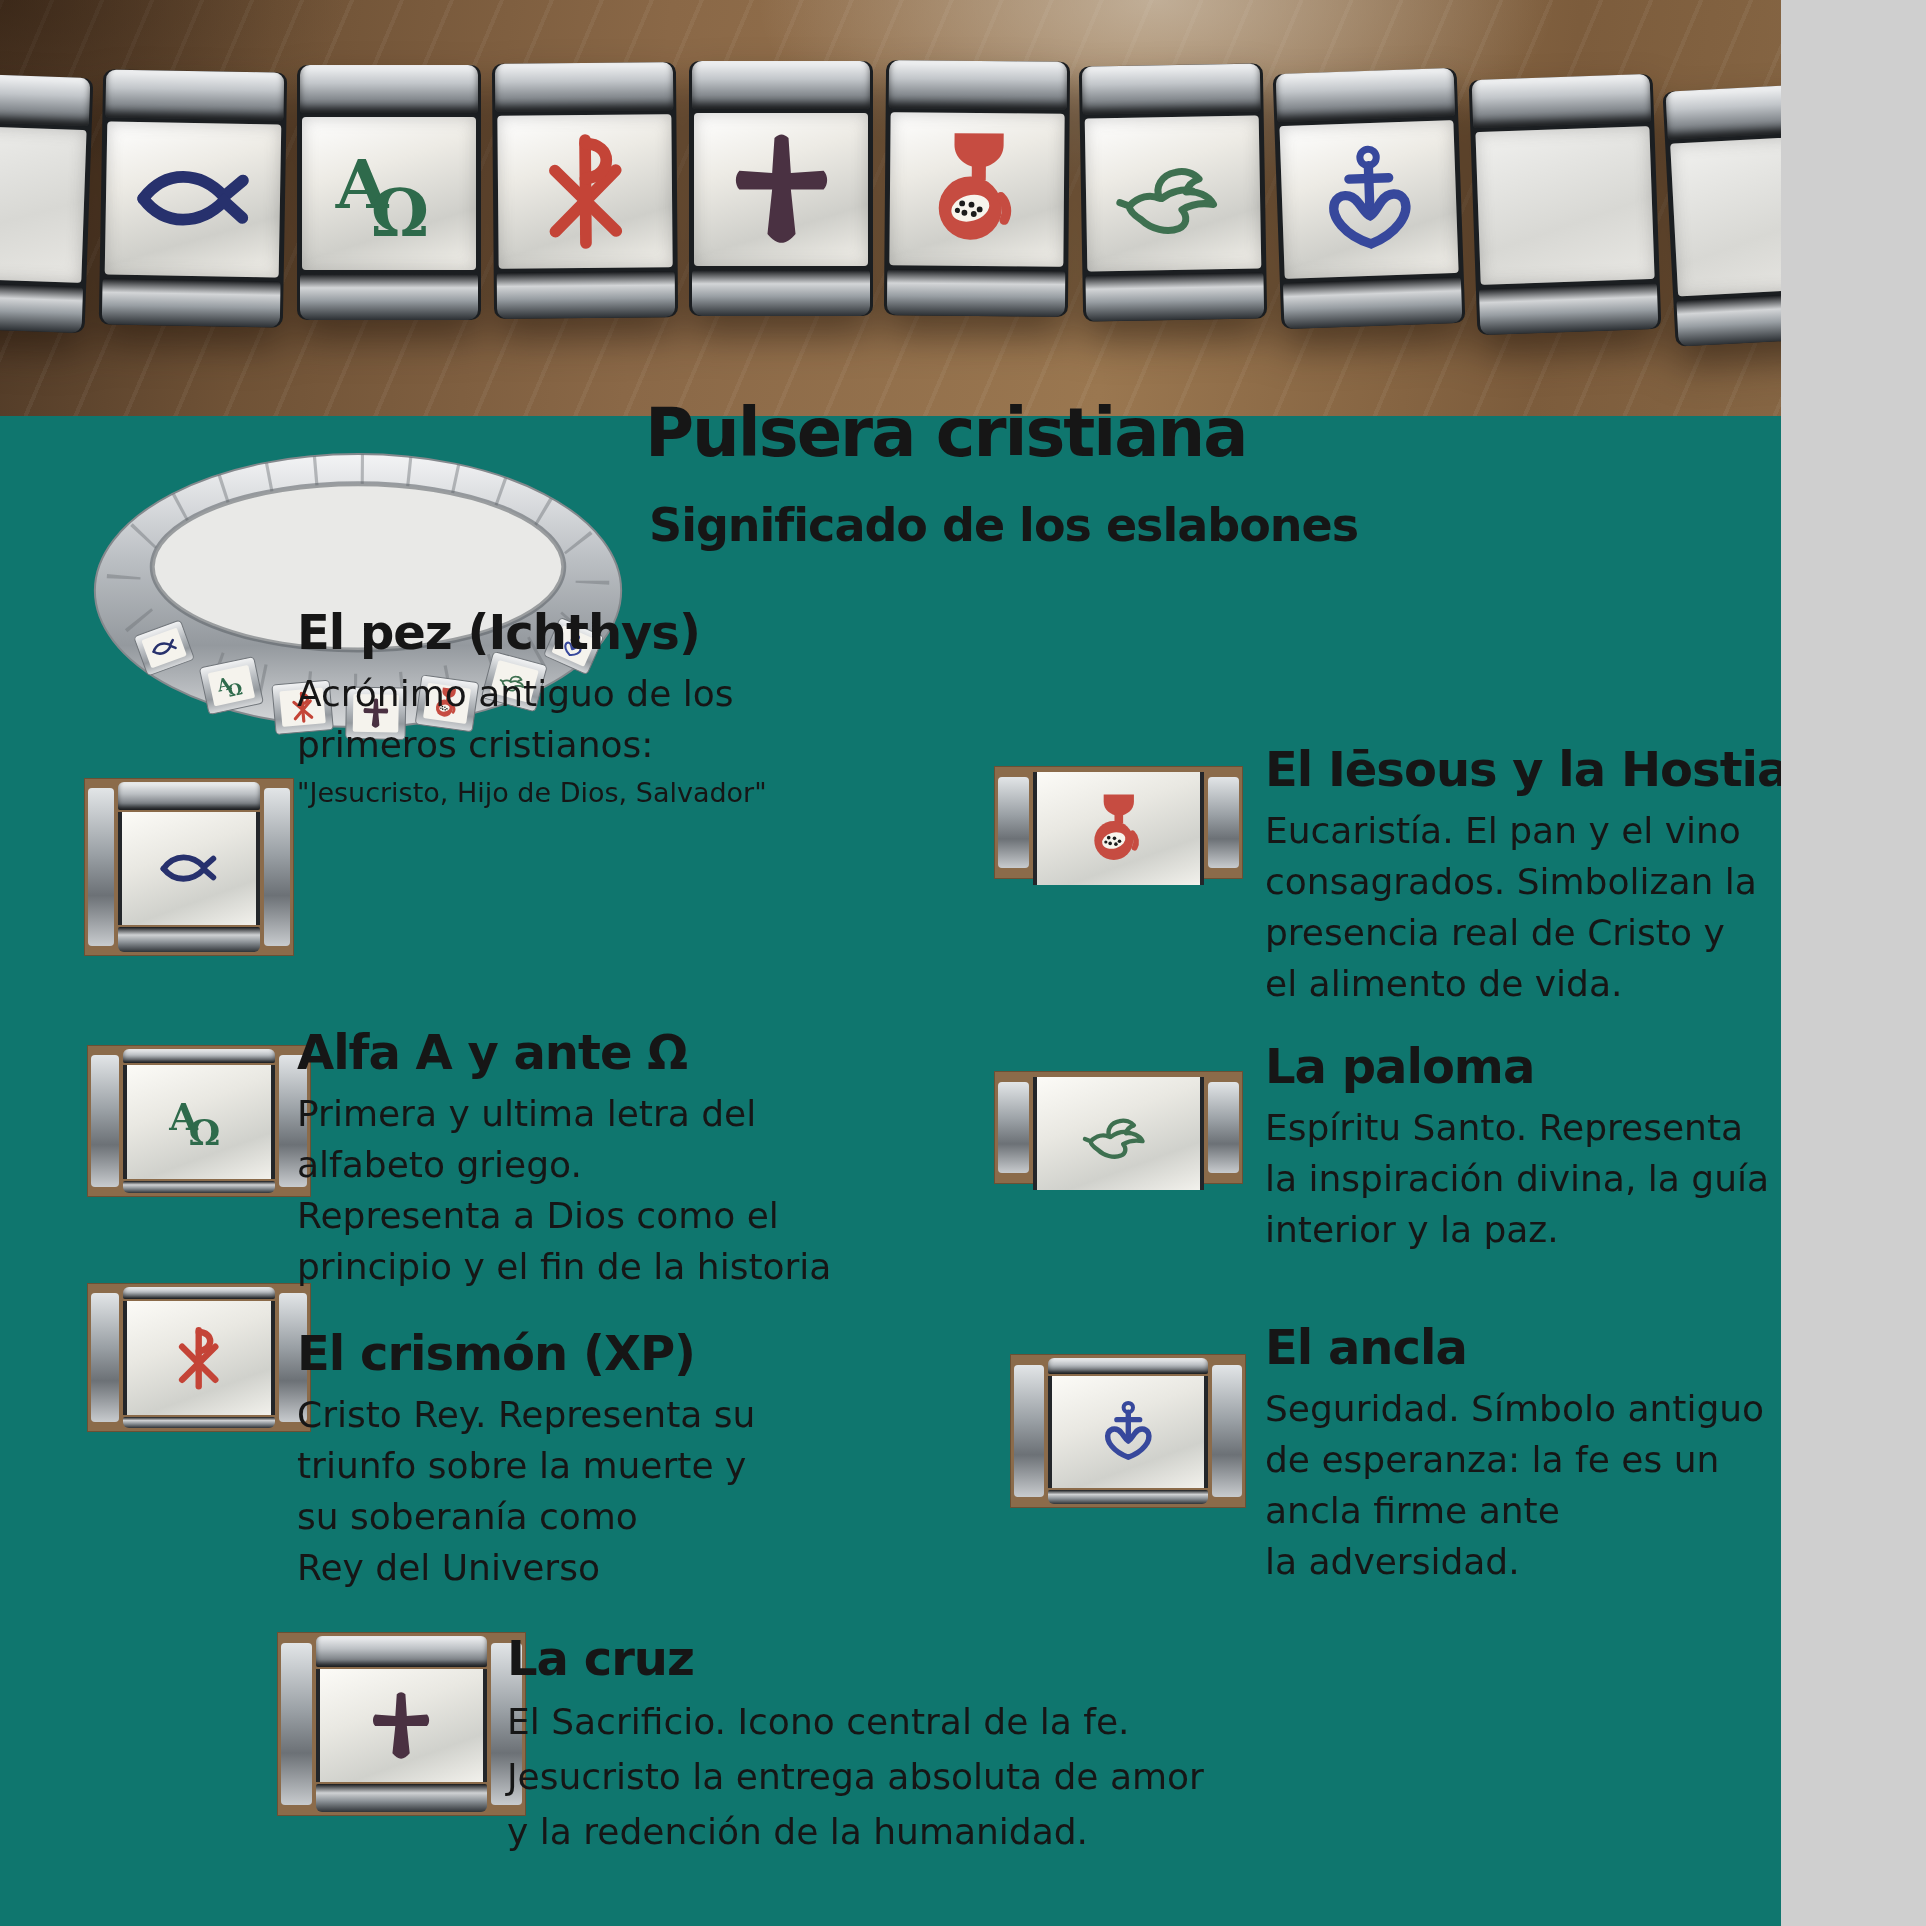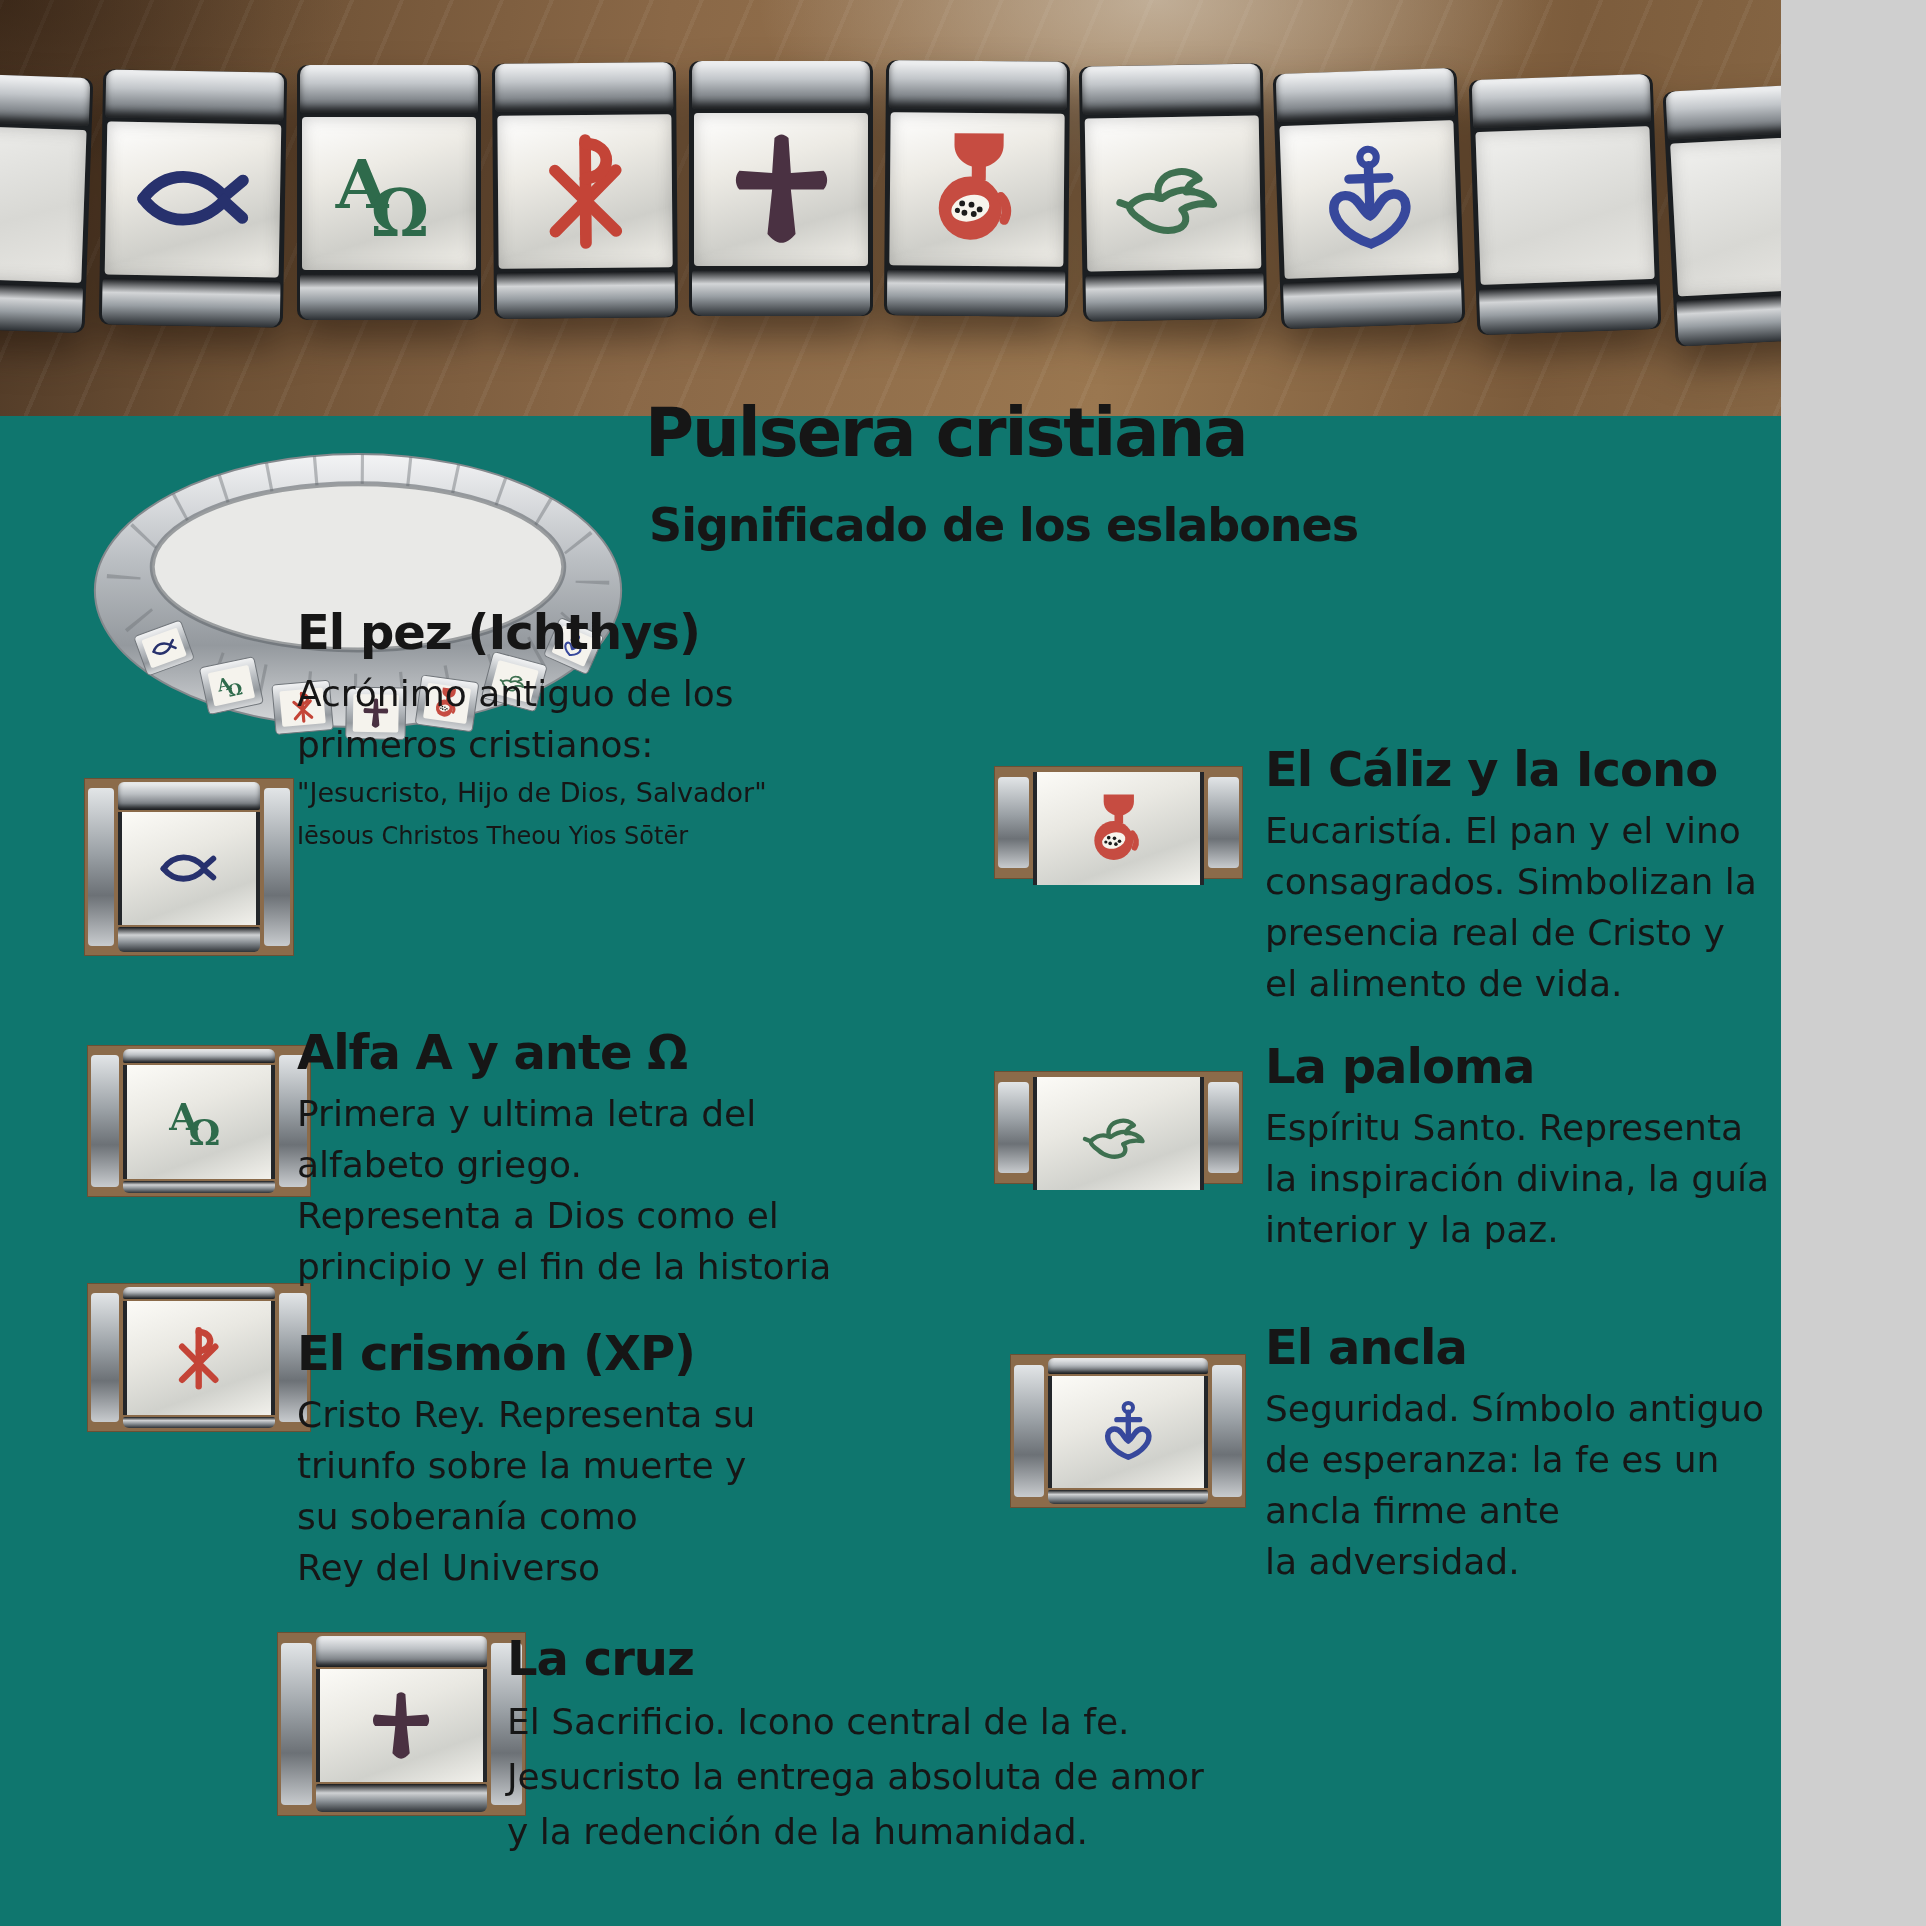--- a/index.html
+++ b/index.html
@@ -361,41 +361,40 @@
       <div class="t-capb"></div>
       </div>
     <div class="t-side"></div>
   </div>
 
   <div class="txt" id="sec-pez" style="left:297px;top:604px">
     <h3>El pez (Ichthys)</h3>
     <div class="line">Acrónimo antiguo de los</div>
     <div class="line">primeros cristianos:</div>
     <div class="line q">"Jesucristo, Hijo de Dios, Salvador"</div>
-    <div class="line tl">Iēsous Christos Theou Yios Sōtēr</div>
   </div>
 
   <div class="txt" id="sec-alfa" style="left:297px;top:1024px">
     <h3>Alfa A y ante Ω</h3>
     <div class="line">Primera y ultima letra del</div>
     <div class="line">alfabeto griego.</div>
     <div class="line">Representa a Dios como el</div>
     <div class="line">principio y el fin de la historia</div>
   </div>
 
   <div class="txt" id="sec-crismon" style="left:297px;top:1325px">
     <h3>El crismón (XP)</h3>
     <div class="line">Cristo Rey. Representa su</div>
     <div class="line">triunfo sobre la muerte y</div>
     <div class="line">su soberanía como</div>
     <div class="line">Rey del Universo</div>
   </div>
 
   <div class="txt" id="sec-caliz" style="left:1265px;top:741px">
-    <h3>El Cáliz y la Icono</h3>
+    <h3>El Iēsous y la Hostia</h3>
     <div class="line">Eucaristía. El pan y el vino</div>
     <div class="line">consagrados. Simbolizan la</div>
     <div class="line">presencia real de Cristo y</div>
     <div class="line">el alimento de vida.</div>
   </div>
 
   <div class="txt" id="sec-paloma" style="left:1265px;top:1038px">
     <h3>La paloma</h3>
     <div class="line">Espíritu Santo. Representa</div>
     <div class="line">la inspiración divina, la guía</div>

